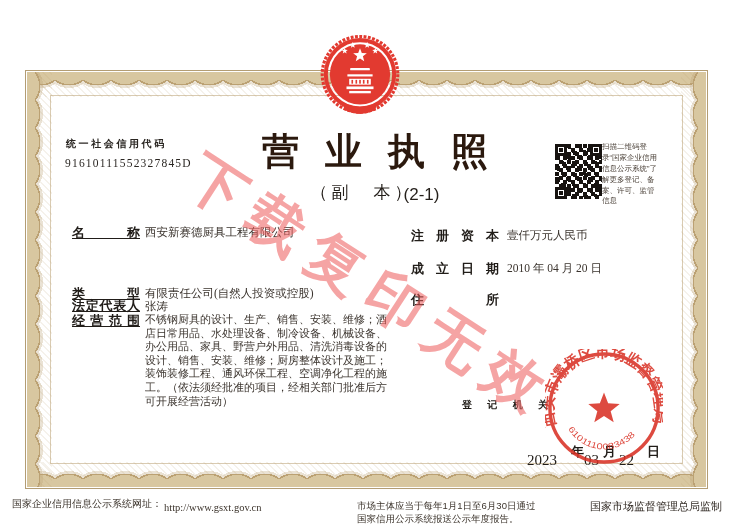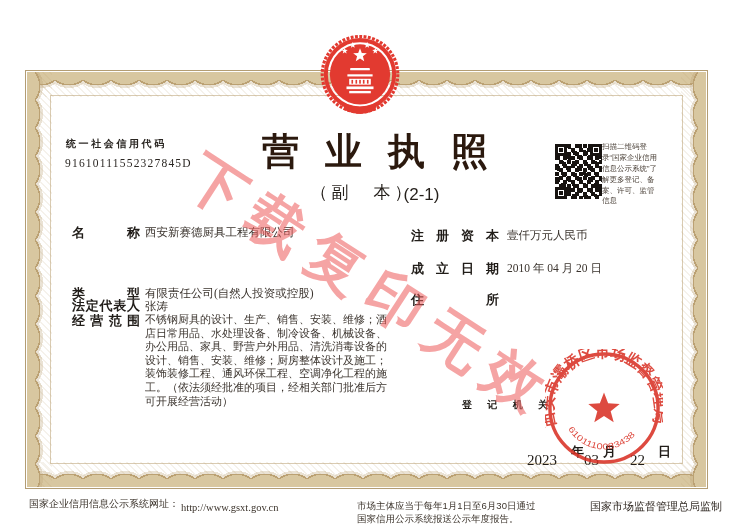--- a/index.html
+++ b/index.html
@@ -52,46 +52,46 @@
   .finder{position:absolute;width:12px;height:12px;border:3px solid #171310;background:#fff;box-sizing:border-box;}
   .finder::after{content:"";position:absolute;left:1px;top:1px;width:4px;height:4px;background:#171310;}
   .f-tl{left:0;top:0;} .f-tr{right:0;top:0;} .f-bl{left:0;bottom:0;}
   .qr-caption{left:602px;top:142px;width:58px;font-size:7.5px;line-height:1.45;color:#4a4038;z-index:4;}
 
   
   .lrow{position:absolute;left:72px;display:flex;z-index:4;}
   .rrow{position:absolute;left:411px;display:flex;z-index:4;}
   .flabel{font-size:13px;font-weight:bold;color:#211d19;line-height:16px;
           text-align:justify;text-align-last:justify;}
-  .lrow .flabel{width:68px;}
+  .lrow .flabel{width:68px;text-decoration:underline;}
   .rrow .flabel{width:88px;}
   .fvalue{font-family:"Liberation Serif","DejaVu Serif",serif;font-size:11.5px;color:#3a332d;line-height:15px;}
   .lrow .fvalue{width:243px;margin-left:5px;}
   .rrow .fvalue{width:180px;margin-left:8px;}
   .scope .fvalue{line-height:13.6px;font-size:11px;}
 
   
   .reg-label{left:462px;top:398px;width:86px;font-size:10px;font-weight:bold;color:#211d19;
              text-align:justify;text-align-last:justify;z-index:4;}
   .dateline{left:527px;top:443px;display:flex;align-items:flex-start;z-index:4;color:#211d19;}
   .dateline .num{font-family:"Liberation Serif","DejaVu Serif",serif;font-size:15px;margin-top:9px;}
   .dateline .unit{font-size:13px;font-weight:bold;}
   .u-year{margin-left:14px;} .n-month{margin-left:0px;} .u-month{margin-left:4px;}
-  .n-day{margin-left:14px;text-align:right;} .u-day{margin-left:13px;}
+  .n-day{margin-left:3px;text-align:right;} .u-day{margin-left:13px;}
 
   
   .seal{position:absolute;left:545px;top:349px;width:118px;height:118px;opacity:.88;z-index:5;}
 
   
   .watermark{left:213px;top:138px;font-size:58px;font-weight:900;color:rgba(236,90,90,.55);
              letter-spacing:13px;white-space:nowrap;transform:rotate(33deg);transform-origin:0 0;
              z-index:6;pointer-events:none;}
 
   
-  .f-left{left:29px;top:497px;font-size:10px;color:#3c342c;z-index:2;}
+  .f-left{left:12px;top:497px;font-size:10px;color:#3c342c;z-index:2;}
   .f-left .url{display:inline-block;margin-left:2px;margin-top:5px;vertical-align:top;
                font-family:"Liberation Serif","DejaVu Serif",serif;font-size:10.5px;}
   .f-mid{left:357px;top:499px;width:220px;font-size:9.5px;line-height:1.4;color:#3c342c;z-index:2;}
   .f-right{left:590px;top:499px;font-size:11px;font-weight:normal;color:#312a24;z-index:2;}
 </style>
 </head>
 <body>
 
 <div class="page abs" style="inset:0;">
 

